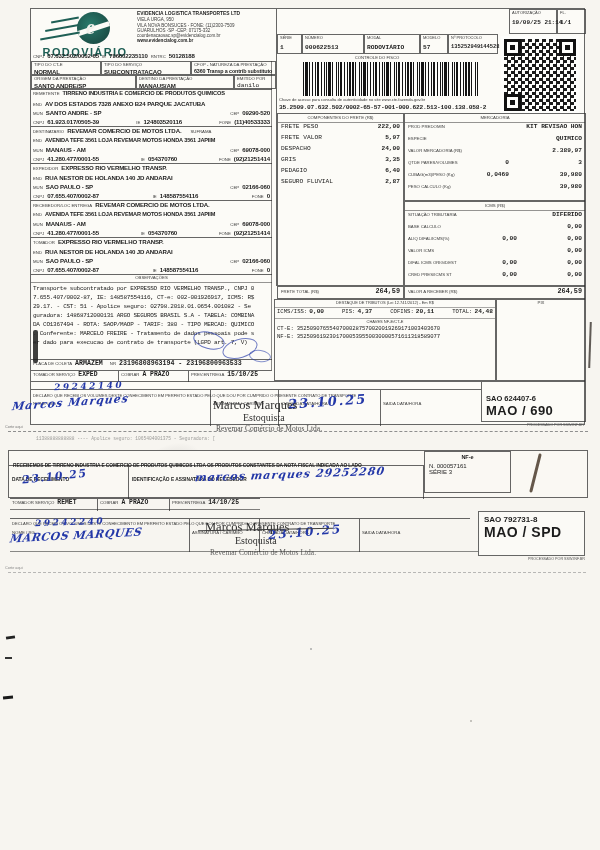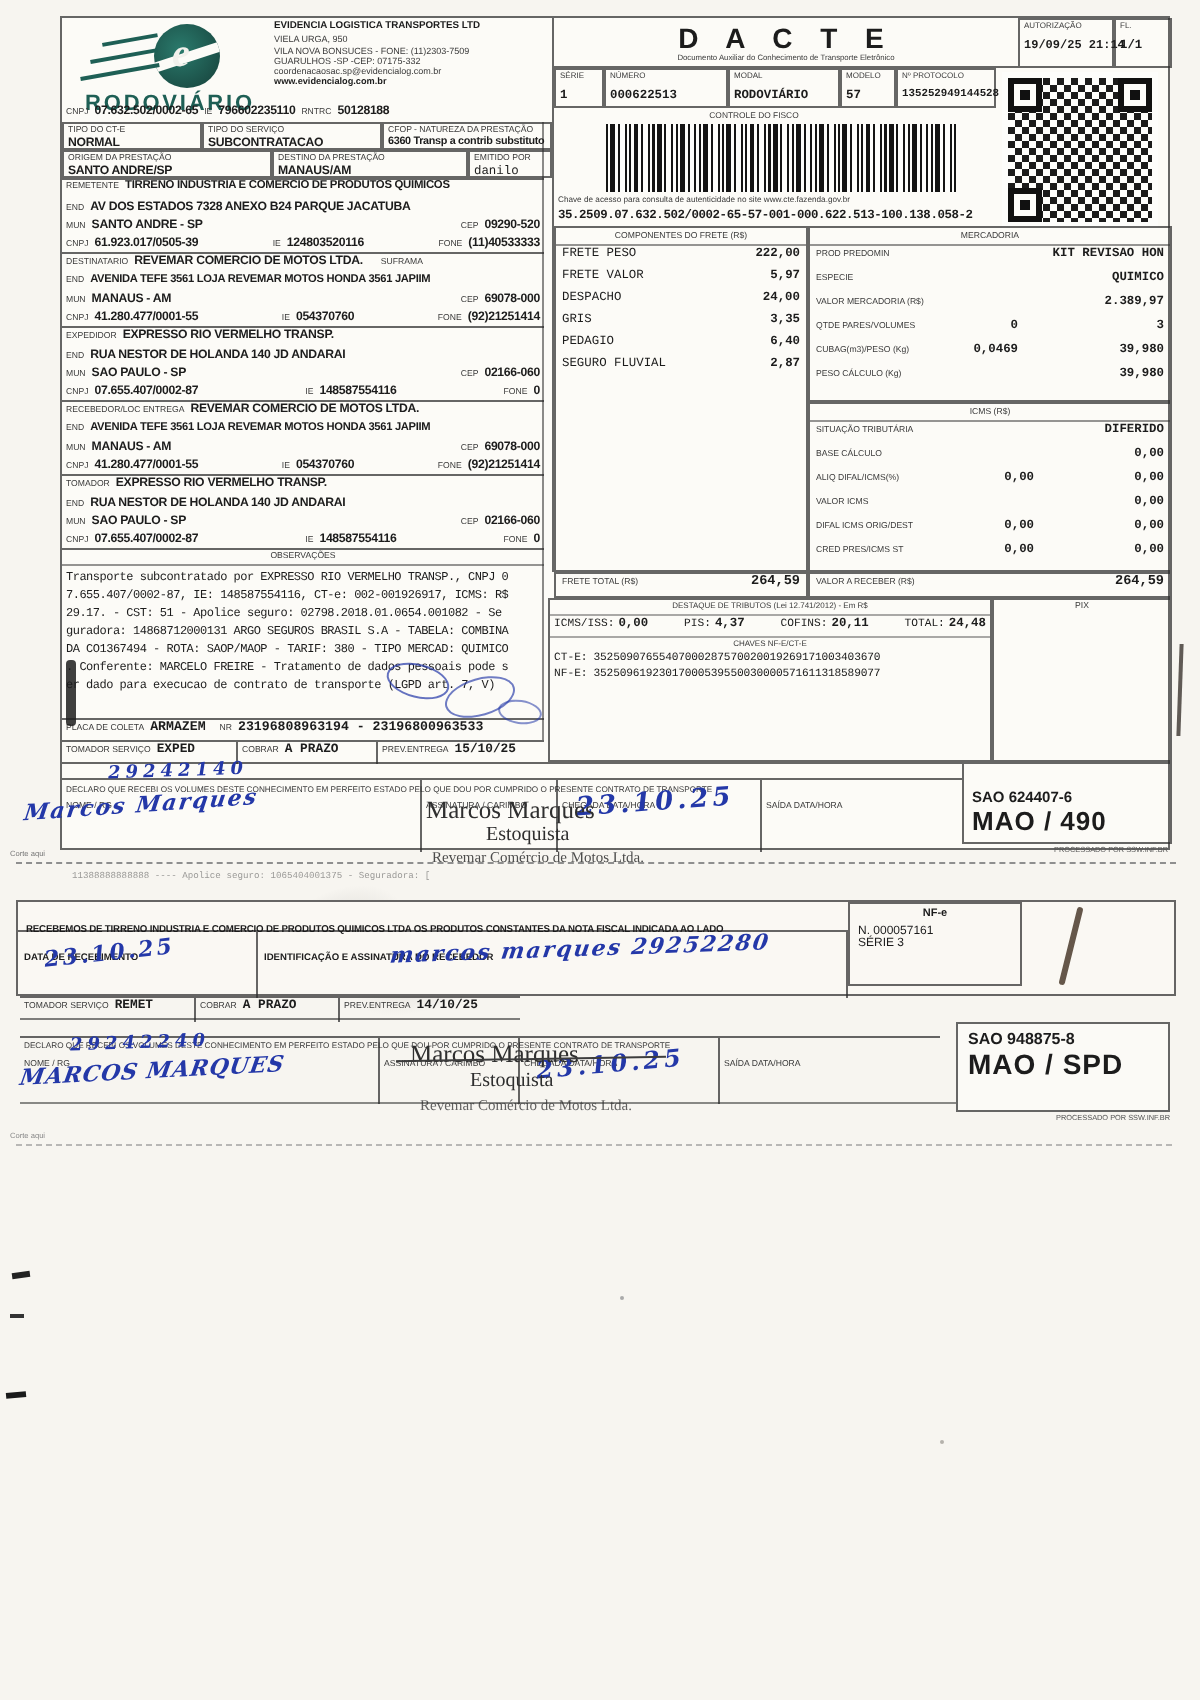--- a/index.html
+++ b/index.html
@@ -59,24 +59,20 @@
       <span class="name">07.632.502/0002-65</span>
       <span class="lb">IE</span>
       <span class="name">796602235110</span>
       <span class="lb">RNTRC</span>
       <span class="name">50128188</span>
     </div>
 
     <div class="c" style="left:245px;top:0;width:1px;height:277px;background:rgba(45,45,45,.72);"></div>
     <div class="c" style="left:240px;top:52px;width:1px;height:309px;background:rgba(45,45,45,.55);"></div>
 
-    <div class="c" style="left:246px;top:0;width:232px;height:25px;border-bottom:1px solid rgba(45,45,45,.72);">
-      <div style="font-size:14px;font-weight:bold;letter-spacing:5px;text-align:center;margin-top:2px;">D A C T E</div>
-      <div class="lb" style="font-size:3.9px;text-align:center;">Documento Auxiliar do Conhecimento de Transporte Eletrônico</div>
-    </div>
     <div class="c bd" style="left:478px;top:0;width:48px;height:25px;padding:1px 2px;">
       <div class="lb" style="font-size:4px;">AUTORIZAÇÃO</div>
       <div class="v" style="font-size:6px;margin-top:3px;">19/09/25 21:14</div>
     </div>
     <div class="c bd" style="left:526px;top:0;width:29px;height:25px;padding:1px 2px;">
       <div class="lb" style="font-size:4px;">FL.</div>
       <div class="v" style="margin-top:3px;">1/1</div>
     </div>
 
     <div class="c bd" style="left:246px;top:25px;width:25px;height:20px;padding:1px 2px;">
@@ -434,21 +430,21 @@
 
     <div class="c" style="left:0;top:381px;width:450px;height:36px;">
       <div class="c br" style="left:0;top:0;width:180px;height:36px;padding:1px 2px;"><span class="lb">NOME / RG</span></div>
       <div class="c br" style="left:180px;top:0;width:68px;height:36px;padding:1px 2px;"><span class="lb">ASSINATURA / CARIMBO</span></div>
       <div class="c br" style="left:248px;top:0;width:102px;height:36px;padding:1px 2px;"><span class="lb">CHEGADA DATA/HORA</span></div>
       <div class="c" style="left:350px;top:0;width:100px;height:36px;padding:1px 2px;"><span class="lb">SAÍDA DATA/HORA</span></div>
     </div>
 
     <div class="c bd" style="left:450px;top:372px;width:105px;height:41px;padding:12px 4px;">
       <div style="font-size:7.5px;font-weight:bold;">SAO 624407-6</div>
-      <div style="font-size:13px;font-weight:bold;letter-spacing:0.5px;">MAO / 490</div>
+      <div style="font-size:13px;font-weight:bold;letter-spacing:0.5px;">MAO / 690</div>
     </div>
     <div class="c" style="left:458px;top:414px;width:95px;font-size:3.7px;color:#555;text-align:right;">PROCESSADO POR SSW.INF.BR</div>
   </div>
 
   <div class="c hand" style="left:54px;top:381px;font-size:9px;font-weight:bold;letter-spacing:2.5px;transform:rotate(-2deg);">29242140</div>
   <div class="c hand" style="left:12px;top:396px;font-size:11px;font-weight:bold;transform:rotate(-4deg) skewX(-12deg);letter-spacing:1px;">Marcos Marques</div>
   <div class="c hand" style="left:288px;top:394px;font-size:13px;font-weight:bold;letter-spacing:2px;transform:rotate(-4deg);">23.10.25</div>
   <div class="c stamp" style="left:213px;top:398px;font-size:12.5px;">Marcos Marques</div>
   <div class="c stamp" style="left:243px;top:412px;font-size:10px;">Estoquista</div>
   <div class="c stamp" style="left:216px;top:424px;font-size:7.5px;opacity:.85;">Revemar Comércio de Motos Ltda.</div>
@@ -502,21 +498,21 @@
   <div class="c bb" style="left:10px;top:510px;width:460px;height:9px;padding:1px 2px;">
     <span class="lb" style="font-size:4.1px;">DECLARO QUE RECEBI OS VOLUMES DESTE CONHECIMENTO EM PERFEITO ESTADO PELO QUE DOU POR CUMPRIDO O PRESENTE CONTRATO DE TRANSPORTE</span>
   </div>
   <div class="c" style="left:10px;top:519px;width:468px;height:33px;border-bottom:1px solid rgba(45,45,45,.55);">
     <div class="c br" style="left:0;top:0;width:180px;height:33px;padding:1px 2px;"><span class="lb">NOME / RG</span></div>
     <div class="c br" style="left:180px;top:0;width:70px;height:33px;padding:1px 2px;"><span class="lb">ASSINATURA / CARIMBO</span></div>
     <div class="c br" style="left:250px;top:0;width:100px;height:33px;padding:1px 2px;"><span class="lb">CHEGADA DATA/HORA</span></div>
     <div class="c" style="left:350px;top:0;width:118px;height:33px;padding:1px 2px;"><span class="lb">SAÍDA DATA/HORA</span></div>
   </div>
   <div class="c bd" style="left:478px;top:511px;width:107px;height:45px;padding:3px 5px;background:#fbfaf6;">
-    <div style="font-size:8px;font-weight:bold;">SAO 948875-8</div>
+    <div style="font-size:8px;font-weight:bold;">SAO 792731-8</div>
     <div style="font-size:14px;font-weight:bold;letter-spacing:0.5px;">MAO / SPD</div>
   </div>
   <div class="c" style="left:490px;top:557px;width:95px;font-size:3.7px;color:#555;text-align:right;">PROCESSADO POR SSW.INF.BR</div>
 
   <div class="c hand" style="left:35px;top:517px;font-size:9px;font-weight:bold;letter-spacing:2.5px;transform:rotate(-2deg);">29242240</div>
   <div class="c hand" style="left:10px;top:529px;font-size:11px;font-weight:bold;transform:rotate(-3deg) skewX(-12deg);letter-spacing:0.5px;">MARCOS MARQUES</div>
   <div class="c hand" style="left:268px;top:525px;font-size:12px;font-weight:bold;letter-spacing:2px;transform:rotate(-5deg);">23.10.25</div>
   <div class="c stamp" style="left:205px;top:520px;font-size:12.5px;">Marcos Marques</div>
   <div class="c" style="left:198px;top:529px;width:135px;height:1.2px;background:#3d3d3d;transform:rotate(-1deg);"></div>
   <div class="c stamp" style="left:235px;top:535px;font-size:10px;">Estoquista</div>

